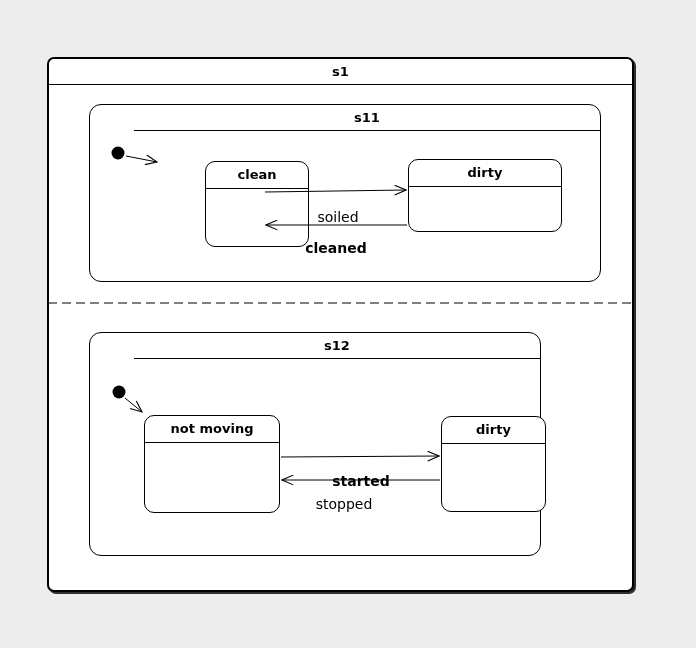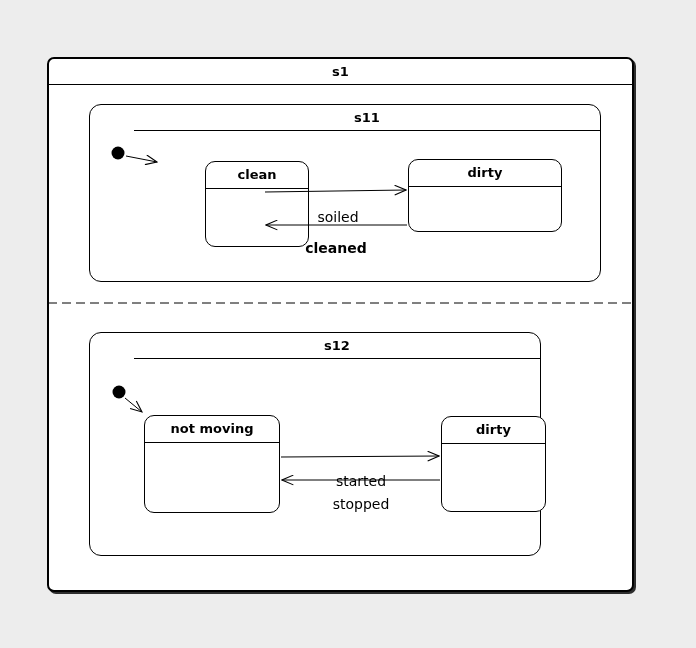--- a/index.html
+++ b/index.html
@@ -55,22 +55,22 @@
   .tlabel{
     position:absolute;
     font-size:14px;
     white-space:nowrap;
     transform:translate(-50%,-50%);
     background:transparent;
     margin-top:36px;
   }
   .lb-soiled{left:338px;top:181px;}
   .lb-cleaned{left:336px;top:212px;font-weight:bold;}
-  .lb-started{left:361px;top:445px;}
-  .lb-stopped{left:361px;top:468px;}
+  .lb-started{left:361px;top:445px;font-weight:bold;}
+  .lb-stopped{left:344px;top:468px;}
 </style>
 </head>
 <body>
 
 <div class="canvas">
 
   <div class="box composite">
     <div class="header">s1</div>
   </div>
 

